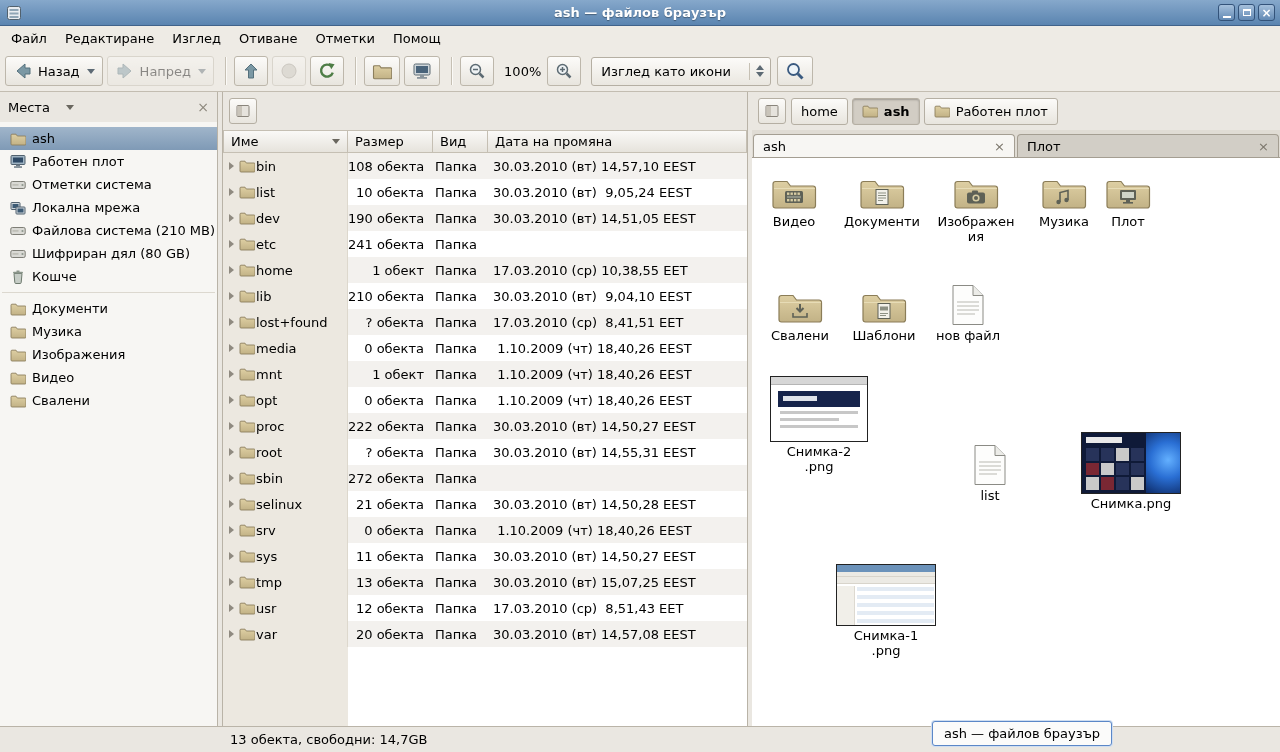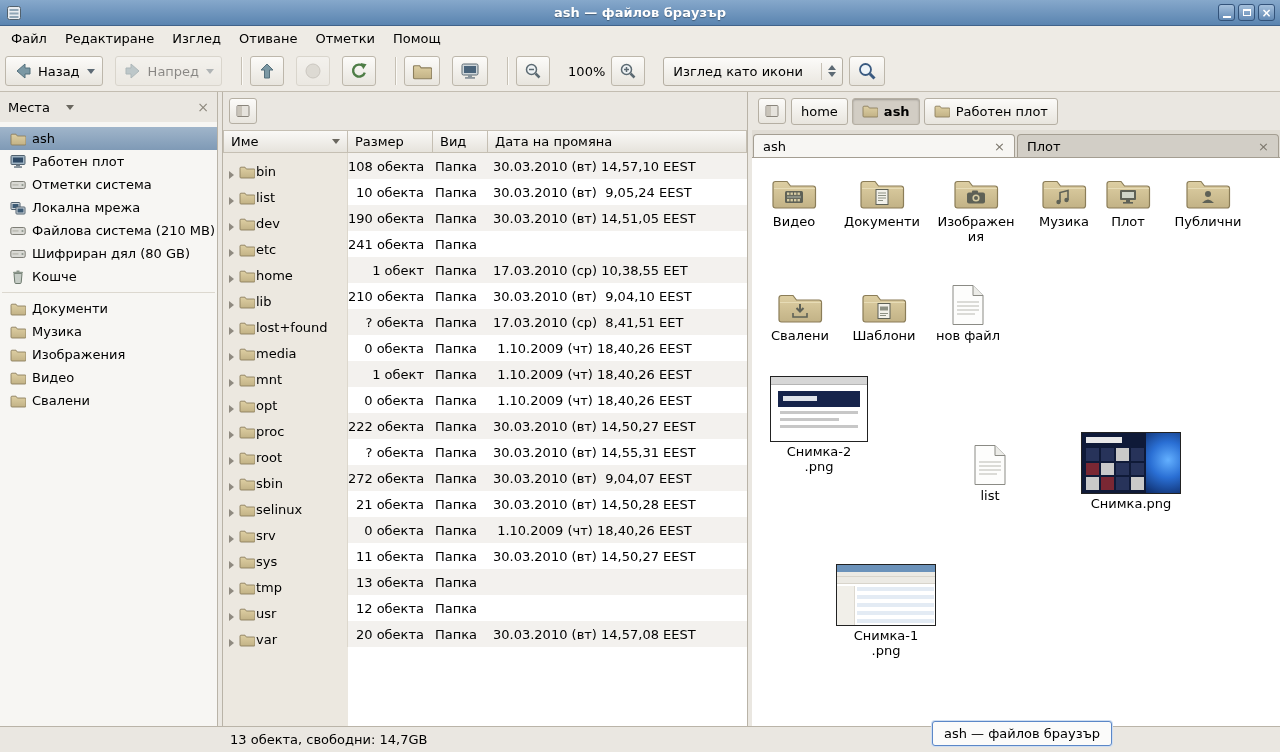--- a/index.html
+++ b/index.html
@@ -13,21 +13,21 @@
 .wbtns{margin-left:auto;display:flex;gap:3px;margin-right:5px}
 .wbtn{width:17px;height:17px;border:1px solid #33537a;border-radius:3px;background:linear-gradient(#a5c0dc,#6289b4);display:flex;align-items:center;justify-content:center}
 .g-min{width:8px;height:2px;background:#fff;margin-top:8px}
 .g-max{width:8px;height:7px;border:1px solid #fff;border-top-width:2px}
 .g-close{color:#fff;font-size:12px;font-weight:bold;line-height:1}
 
 
 #menubar{height:25px;background:#eeebe5;display:flex;align-items:stretch;padding-left:2px}
 .menu-item{display:flex;align-items:center;padding:0 9px}
 #toolbar{height:41px;background:#eeebe5;border-bottom:1px solid #c3bdb1;display:flex;align-items:center;padding:0 5px}
-.tbtn{display:flex;align-items:center;gap:5px;height:30px;padding:0 7px;border:1px solid #bdb7ab;border-radius:3px;background:linear-gradient(#fcfbf9,#e8e5de);margin-right:12px;white-space:nowrap}
+.tbtn{display:flex;align-items:center;gap:5px;height:30px;padding:0 7px;border:1px solid #bdb7ab;border-radius:3px;background:linear-gradient(#fcfbf9,#e8e5de);margin-right:4px;white-space:nowrap}
 .disabled{opacity:.42}
 .ticon{display:inline-flex}
 .chev{width:0;height:0;border-left:4px solid transparent;border-right:4px solid transparent;border-top:5px solid #5d6a74;margin-left:2px}
 .tsep{width:2px;align-self:stretch;margin:6px 7px;border-left:1px solid #c6c0b4;border-right:1px solid #fbfaf7}
 .zoomlabel{padding:0 6px}
 .combo{display:flex;align-items:center;height:29px;border:1px solid #b5afa3;border-radius:3px;background:linear-gradient(#fcfbf9,#eae7e0);padding:0 6px 0 9px;margin:17px 6px;min-width:180px}
 .combo-label{flex:1}
 .combo-sep{width:1px;align-self:stretch;margin:5px 6px;background:#c6c0b4}
 .combo-arr{display:flex;flex-direction:column;gap:2px}
 .arr-up{width:0;height:0;border-left:4px solid transparent;border-right:4px solid transparent;border-bottom:5px solid #5d6a74}
@@ -52,21 +52,21 @@
 .listhead{display:flex;height:23px;flex:none}
 .hcell{display:flex;align-items:center;padding:0 7px;background:linear-gradient(#faf9f7,#e6e3dc);border:1px solid #c5bfb3;border-left:none;white-space:nowrap}
 .hcell:first-child{border-left:1px solid #c5bfb3}
 .h-name{width:125px}
 .h-size{width:85px}
 .h-type{width:55px}
 .h-date{flex:1}
 .sortarr{margin-left:auto;width:0;height:0;border-left:4px solid transparent;border-right:4px solid transparent;border-top:5px solid #6a675f}
 .rows{flex:1;overflow:hidden;background:linear-gradient(to right,#ece8e0 125px,#fff 125px)}
 .trow{display:flex;height:26px}
-.c-name{width:125px;display:flex;align-items:flex-end;padding-left:3px;gap:1px;border-right:1px solid #ddd8cd;white-space:nowrap;overflow:hidden}
+.c-name{width:125px;display:flex;align-items:center;padding-left:3px;gap:1px;border-right:1px solid #ddd8cd;white-space:nowrap;overflow:hidden}
 .exp{width:0;height:0;border-left:5px solid #8f8a80;border-top:4px solid transparent;border-bottom:4px solid transparent;margin:0 3px;flex:none}
 .row-rest{flex:1;display:flex;align-items:center}
 .row-rest.odd{background:#f3f1ee}
 .row-rest.even{background:#fff}
 .c-size{width:85px;text-align:right;padding-right:9px;white-space:pre}
 .c-type{width:55px;padding-left:2px}
 .c-date{flex:1;padding-left:5px;white-space:pre}
 
 
 #right-pane{width:528px;display:flex;flex-direction:column;background:#fff}
@@ -602,21 +602,20 @@
             <span class="sicon">
               <svg width="16" height="14" viewBox="0 0 16 14">
                 <path d="M1 3.2 q0-1 1-1 h4 l1.3 1.8 h7.7 q1 0 1 1 V12 q0 1-1 1 H2 q-1 0-1-1 z" fill="url(#fg)" stroke="#8c7f5d" stroke-width="0.9"></path>
               </svg>
             </span>
             <span>sbin</span>
           </div>
           <div class="row-rest odd">
             <div class="c-size">272 обекта</div>
             <div class="c-type">Папка</div>
-            <div class="c-date">30.03.2010 (вт)  9,04,07 EEST</div>
           </div>
         </div>
         <div class="trow">
           <div class="c-name">
             <span class="exp"></span>
             <span class="sicon">
               <svg width="16" height="14" viewBox="0 0 16 14">
                 <path d="M1 3.2 q0-1 1-1 h4 l1.3 1.8 h7.7 q1 0 1 1 V12 q0 1-1 1 H2 q-1 0-1-1 z" fill="url(#fg)" stroke="#8c7f5d" stroke-width="0.9"></path>
               </svg>
             </span>
@@ -666,35 +665,37 @@
             <span class="sicon">
               <svg width="16" height="14" viewBox="0 0 16 14">
                 <path d="M1 3.2 q0-1 1-1 h4 l1.3 1.8 h7.7 q1 0 1 1 V12 q0 1-1 1 H2 q-1 0-1-1 z" fill="url(#fg)" stroke="#8c7f5d" stroke-width="0.9"></path>
               </svg>
             </span>
             <span>tmp</span>
           </div>
           <div class="row-rest odd">
             <div class="c-size">13 обекта</div>
             <div class="c-type">Папка</div>
+            <div class="c-date">30.03.2010 (вт) 15,07,25 EEST</div>
           </div>
         </div>
         <div class="trow">
           <div class="c-name">
             <span class="exp"></span>
             <span class="sicon">
               <svg width="16" height="14" viewBox="0 0 16 14">
                 <path d="M1 3.2 q0-1 1-1 h4 l1.3 1.8 h7.7 q1 0 1 1 V12 q0 1-1 1 H2 q-1 0-1-1 z" fill="url(#fg)" stroke="#8c7f5d" stroke-width="0.9"></path>
               </svg>
             </span>
             <span>usr</span>
           </div>
           <div class="row-rest even">
             <div class="c-size">12 обекта</div>
             <div class="c-type">Папка</div>
+            <div class="c-date">17.03.2010 (ср)  8,51,43 EET</div>
           </div>
         </div>
         <div class="trow">
           <div class="c-name">
             <span class="exp"></span>
             <span class="sicon">
               <svg width="16" height="14" viewBox="0 0 16 14">
                 <path d="M1 3.2 q0-1 1-1 h4 l1.3 1.8 h7.7 q1 0 1 1 V12 q0 1-1 1 H2 q-1 0-1-1 z" fill="url(#fg)" stroke="#8c7f5d" stroke-width="0.9"></path>
               </svg>
             </span>
@@ -823,32 +824,20 @@
             </svg><span class="emblem">
               <svg width="18" height="16">
                 <rect x="1" y="1" width="16" height="10" rx="1" fill="#5e6156"></rect>
                 <rect x="3" y="3" width="12" height="6" fill="#cfd4c8"></rect>
                 <rect x="7" y="11" width="4" height="2" fill="#5e6156"></rect>
                 <rect x="4" y="13" width="10" height="1.6" fill="#5e6156"></rect>
               </svg>
             </span></span>
           <div class="iv-label">Плот</div>
         </div>
-        <div class="ivitem" style="left:414px;top:16px;width:84px">
-          <span class="folder-big"><svg width="48" height="38" viewBox="0 0 48 38">
-              <path d="M3 10 q0-2.5 2.5-2.5 h11.5 l3.5 4.5 h22.5 q2.5 0 2.5 2.5 v17 q0 2.5-2.5 2.5 h-37.5 q-2.5 0-2.5-2.5 z" fill="url(#fg)" stroke="#8b7d58" stroke-width="1.2"></path>
-              <path d="M4 14.5 h41" stroke="#e7dcb6" stroke-width="1" fill="none"></path>
-            </svg><span class="emblem">
-              <svg width="16" height="16">
-                <circle cx="8" cy="5" r="3" fill="#5e6156"></circle>
-                <path d="M2 14 q6-7 12 0 z" fill="#5e6156"></path>
-              </svg>
-            </span></span>
-          <div class="iv-label">Публични</div>
-        </div>
         <div class="ivitem" style="left:6px;top:130px;width:84px">
           <span class="folder-big"><svg width="48" height="38" viewBox="0 0 48 38">
               <path d="M3 10 q0-2.5 2.5-2.5 h11.5 l3.5 4.5 h22.5 q2.5 0 2.5 2.5 v17 q0 2.5-2.5 2.5 h-37.5 q-2.5 0-2.5-2.5 z" fill="url(#fg)" stroke="#8b7d58" stroke-width="1.2"></path>
               <path d="M4 14.5 h41" stroke="#e7dcb6" stroke-width="1" fill="none"></path>
             </svg><span class="emblem">
               <svg width="18" height="16">
                 <path d="M9 1 v7 M5.5 5 L9 8.5 L12.5 5" stroke="#5e6156" stroke-width="2" fill="none"></path>
                 <path d="M2 10 v4 h14 v-4" stroke="#5e6156" stroke-width="1.6" fill="none"></path>
               </svg>
             </span></span>

